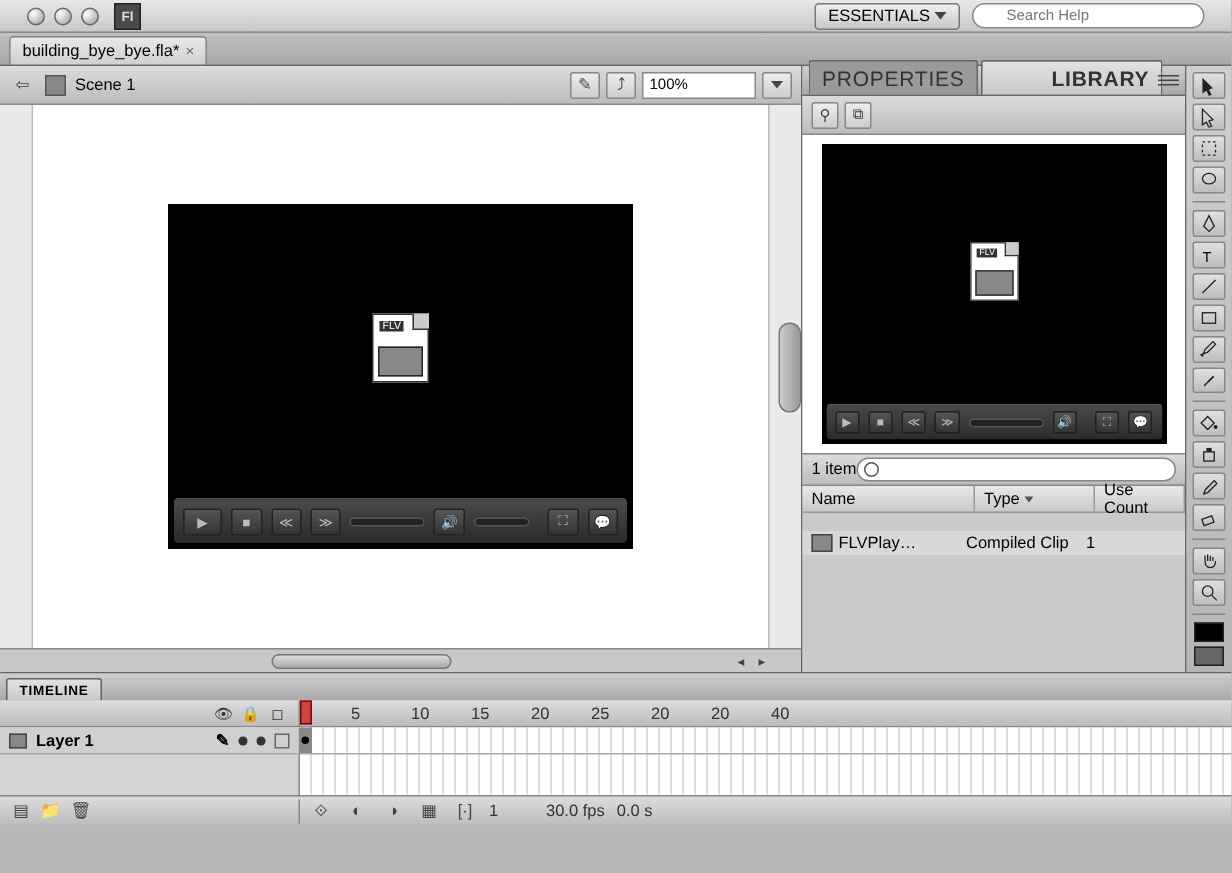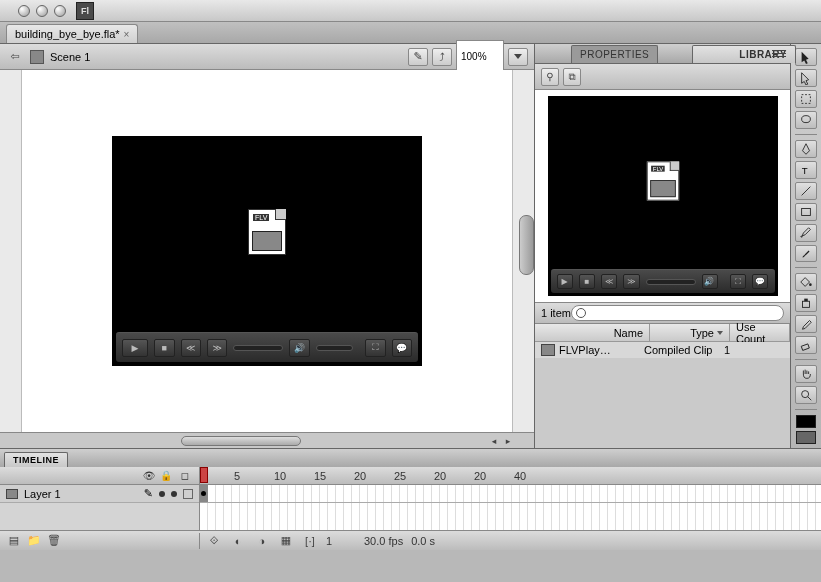--- a/index.html
+++ b/index.html
@@ -26,21 +26,21 @@
 .right-col { width: 256px; display: flex; flex-direction: column; background: #b8b8b8; border-right: 1px solid #666; }
 .tools-col { width: 30px; background: linear-gradient(#cfcfcf,#b5b5b5); display: flex; flex-direction: column; align-items: center; padding: 4px 0; gap: 3px; }
 
 
 .editbar { height: 26px; background: linear-gradient(#dcdcdc,#bcbcbc); border-bottom: 1px solid #888; display: flex; align-items: center; padding: 0 6px; gap: 6px; }
 .editbar .back { width: 18px; height: 16px; display:flex; align-items:center; justify-content:center; color:#444; }
 .editbar .scene-icon { width: 14px; height: 14px; background: #888; border: 1px solid #555; }
 .editbar .scene-name { font-size: 11px; }
 .editbar-right { margin-left: auto; display: flex; align-items: center; gap: 4px; }
 .small-icon-btn { width: 20px; height: 18px; background: linear-gradient(#eee,#ccc); border: 1px solid #888; border-radius: 2px; display:flex;align-items:center;justify-content:center; color:#444; }
-.zoom-field { background: #fff; border: 1px solid #888; width: 48px; height: 18px; font-size: 10px; padding: 16px 4px; }
+.zoom-field { background: #fff; border: 1px solid #888; width: 76px; height: 18px; font-size: 10px; padding: 0 4px; }
 .dd-arrow { border-left: 4px solid transparent; border-right: 4px solid transparent; border-top: 5px solid #444; }
 
 
 .stage-wrap { flex: 1; background: #eaeaea; position: relative; overflow: hidden; display:flex; align-items:center; justify-content:center; }
 .stage-canvas { background: #fff; width: 490px; height: 370px; display:flex; align-items:center; justify-content:center; box-shadow: 0 0 0 1px #bbb; }
 .flv-player { width: 310px; height: 230px; background: #000; position: relative; display:flex; flex-direction:column; }
 .flv-video-area { flex:1; display:flex; align-items:center; justify-content:center; }
 .flv-doc-icon { width: 38px; height: 46px; background: #fff; border: 1px solid #333; position: relative; }
 .flv-doc-icon::before { content:""; position:absolute; right:-1px; top:-1px; width:10px; height:10px; background:#ccc; border-left:1px solid #333; border-bottom:1px solid #333; }
 .flv-doc-icon .lbl { position:absolute; top:4px; left:4px; font-size:7px; background:#333; color:#fff; padding:0 2px; }
@@ -53,69 +53,69 @@
 .ctrl-spacer { flex:1; }
 
 .v-scroll-stub { position:absolute; right:0; top:40%; width:15px; height:60px; background: linear-gradient(90deg,#ccc,#999); border:1px solid #777; border-radius:7px; }
 .h-scroll-row { height: 16px; background:#c8c8c8; border-top:1px solid #888; display:flex; align-items:center; justify-content:flex-end; padding-right:20px; }
 .h-thumb { width:120px; height:10px; background: linear-gradient(#ddd,#aaa); border:1px solid #777; border-radius:5px; margin: 0 auto; }
 .scroll-arrows { display:flex; gap:2px; margin-left:6px; }
 .tiny-arrow { width:12px; height:12px; display:flex;align-items:center;justify-content:center; color:#444; font-size:9px; }
 
 
 .panel-tabs { height: 20px; background: linear-gradient(#cfcfcf,#a8a8a8); display:flex; align-items:flex-end; border-bottom:1px solid #666; padding-left:4px; gap:2px; position:relative; }
-.ptab { padding:3px 8px; font-size:10px; letter-spacing:0.5px; background:#9a9a9a; border:1px solid #666; border-bottom:none; border-radius:2px 2px 0 0; color:#333;margin-left:32px; }
+.ptab { padding:3px 8px; font-size:14px; letter-spacing:0.5px; background:#9a9a9a; border:1px solid #666; border-bottom:none; border-radius:2px 2px 0 0; color:#333; }
 .ptab.active { background: linear-gradient(#e2e2e2,#c8c8c8); font-weight:bold;padding-left:46px; }
 .panel-menu { position:absolute; right:4px; top:3px; width:14px; height:12px; display:flex; flex-direction:column; gap:2px; justify-content:center; }
 .panel-menu span { height:1px; background:#444; }
 
 .lib-header { height:26px; background: linear-gradient(#dcdcdc,#bcbcbc); border-bottom:1px solid #888; display:flex; align-items:center; padding:0 6px; gap:4px; }
 .lib-select { flex:1; background:#fff; border:1px solid #888; height:18px; font-size:10px; padding:0 4px; display:flex; align-items:center; justify-content:space-between; }
 .pin-btn { width:18px; height:18px; background:linear-gradient(#eee,#ccc); border:1px solid #888; border-radius:2px; display:flex;align-items:center;justify-content:center; font-size:10px; color:#444; }
 
 .lib-preview-wrap { background:#fff; padding:6px; }
 .lib-preview { width: 230px; height: 200px; background:#000; margin:0 auto; display:flex; flex-direction:column; position:relative; }
 .lib-preview .flv-video-area { flex:1; display:flex;align-items:center;justify-content:center; }
 .lib-preview .flv-doc-icon { transform: scale(0.85); }
 .lib-preview .flv-controls { height:24px; margin:3px; }
 .lib-preview .ctrl-btn { width:18px; height:15px; font-size:8px; }
 
 .lib-count-row { height:22px; background: linear-gradient(#dcdcdc,#bcbcbc); border-top:1px solid #888; border-bottom:1px solid #888; display:flex; align-items:center; padding:0 6px; gap:0; }
 .lib-search { flex:1; background:#fff; border:1px solid #888; border-radius:9px; height:16px; position:relative; }
 .lib-search::before { content:""; position:absolute; left:4px; top:2px; width:8px; height:8px; border:1.5px solid #555; border-radius:50%; }
 
 .lib-cols { height:18px; background: linear-gradient(#e8e8e8,#cacaca); border-bottom:1px solid #999; display:flex; font-size:10px; }
-.lib-col { padding:2px 6px; border-right:1px solid #999; display:flex; align-items:center; gap:3px;justify-content:flex-end; }
+.lib-col { padding:2px 6px; border-right:1px solid #999; display:flex; align-items:center; gap:3px; }
 .lib-col.name { flex:1; }
 .lib-col.type { width:80px; }
 .lib-col.use { width:60px; }
 .sort-arrow { border-left:3px solid transparent; border-right:3px solid transparent; border-top:4px solid #555; }
 
 .lib-list { flex:1; background:#cacaca; overflow:hidden; }
-.lib-row { display:flex; padding:2px 6px; font-size:10px; background:#d8d8d8; align-items:center; }
+.lib-row { display:flex; padding:2px 6px; font-size:10px; background:#d8d8d8; align-items:center;margin-top:12px; }
 .lib-row .c-name { flex:1; display:flex; align-items:center; gap:4px; }
 .lib-row .c-type { width:80px; }
 .lib-row .c-use { width:60px; }
 .clip-icon { width:14px; height:12px; background:#888; border:1px solid #444; }
 
 
 .tool { width:22px; height:22px; background: linear-gradient(#e0e0e0,#bdbdbd); border:1px solid #888; border-radius:2px; display:flex; align-items:center; justify-content:center; color:#333; }
 .tool svg { width:14px; height:14px; }
 .tool.sep { height:1px; background:#888; border:none; border-radius:0; margin:2px 0; }
 .swatch { width:20px; height:16px; background:#666; border:1px solid #222; }
 
 
 .timeline-panel { height: 102px; background:#c8c8c8; border-top:1px solid #666; display:flex; flex-direction:column; }
 .tl-tab-row { height:18px; background: linear-gradient(#cfcfcf,#a8a8a8); display:flex; align-items:flex-end; padding-left:4px; }
 .tl-tab { padding:2px 8px; font-size:9px; letter-spacing:0.5px; background: linear-gradient(#e2e2e2,#c8c8c8); border:1px solid #666; border-bottom:none; border-radius:2px 2px 0 0; font-weight:bold; }
 .tl-header { height:18px; background: linear-gradient(#dcdcdc,#bcbcbc); border-bottom:1px solid #888; display:flex; }
 .tl-layer-head { width:200px; display:flex; align-items:center; justify-content:flex-end; gap:6px; padding-right:8px; border-right:1px solid #888; }
 .tl-ruler { flex:1; display:flex; align-items:center; position:relative; font-size:9px; color:#333; }
 .ruler-tick { position:absolute; top:3px; }
-.tl-body { flex:1; display:flex; background:#e8e8e8; }
+.tl-body { flex:1; display:flex; background:#e8e8e8;font-weight:bold; }
 .tl-layers { width:200px; border-right:1px solid #888; background:#d4d4d4; }
 .tl-layer-row { display:flex; align-items:center; padding:2px 6px; gap:6px; background:#cfcfcf; border-bottom:1px solid #aaa; height:18px; font-size:10px; }
 .layer-icon { width:12px; height:10px; background:#888; border:1px solid #444; }
 .tl-layer-row .sq { width:10px; height:10px; border:1px solid #666; }
 .tl-layer-row .dot2 { width:6px; height:6px; border-radius:50%; background:#333; }
 .tl-frames { flex:1; position:relative; background: repeating-linear-gradient(90deg, #fff 0, #fff 7px, #ddd 7px, #ddd 8px); }
 .frame-row { height:18px; border-bottom:1px solid #aaa; position:relative; }
 .keyframe-cell { position:absolute; left:0; top:0; width:8px; height:17px; background:#888; }
 .keyframe-cell::after { content:""; position:absolute; left:1px; top:6px; width:5px; height:5px; border-radius:50%; background:#000; }
 .playhead { position:absolute; left:0; top:-18px; width:8px; height:16px; background:#c44; border:1px solid #800; }
@@ -130,20 +130,27 @@
 </head>
 <body>
 
 <div class="titlebar">
   <div class="traffic">
     <div class="dot"></div>
     <div class="dot"></div>
     <div class="dot"></div>
   </div>
   <div class="app-icon">Fl</div>
+  <div class="titlebar-right">
+    <div class="workspace-btn">
+      <span>ESSENTIALS</span>
+      <span class="dd-arrow"></span>
+    </div>
+    <input class="search-help" placeholder="Search Help" style="">
+  </div>
 </div>
 
 <div class="doc-tabs">
   <div class="doc-tab">
     <span>building_bye_bye.fla*</span>
     <span class="close-x">×</span>
   </div>
 </div>
 
 <div class="main-area">

